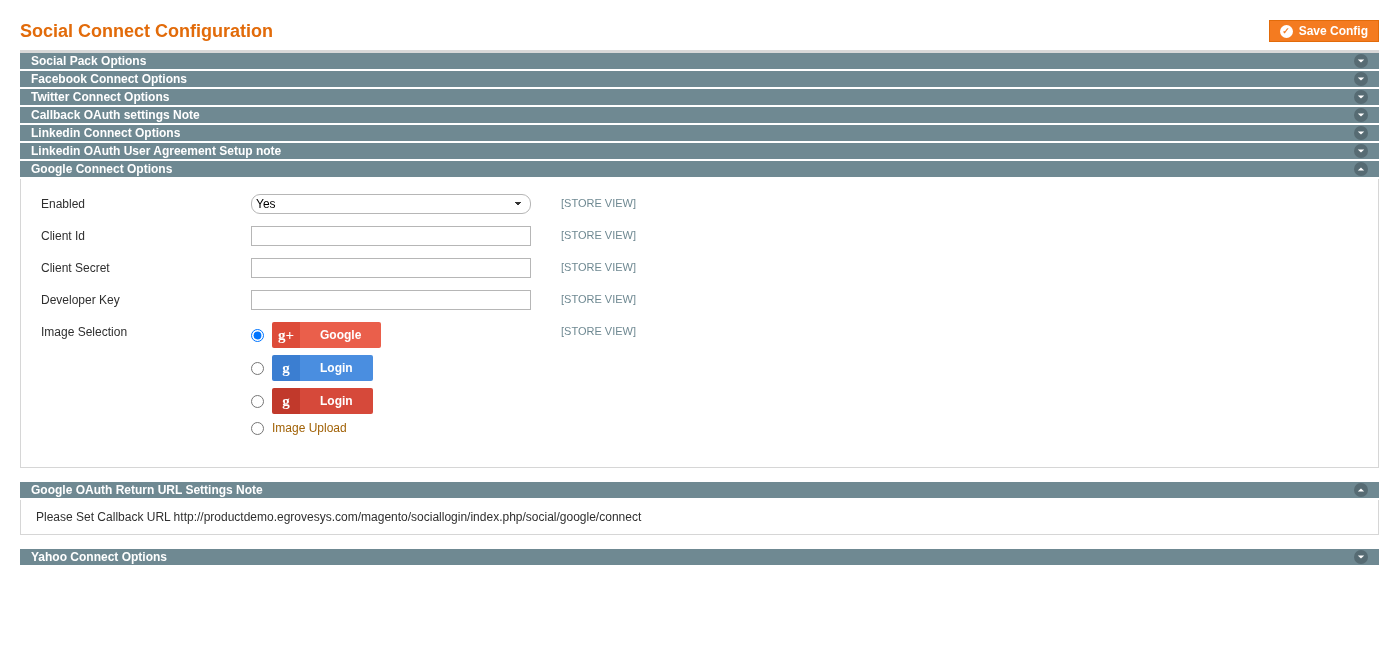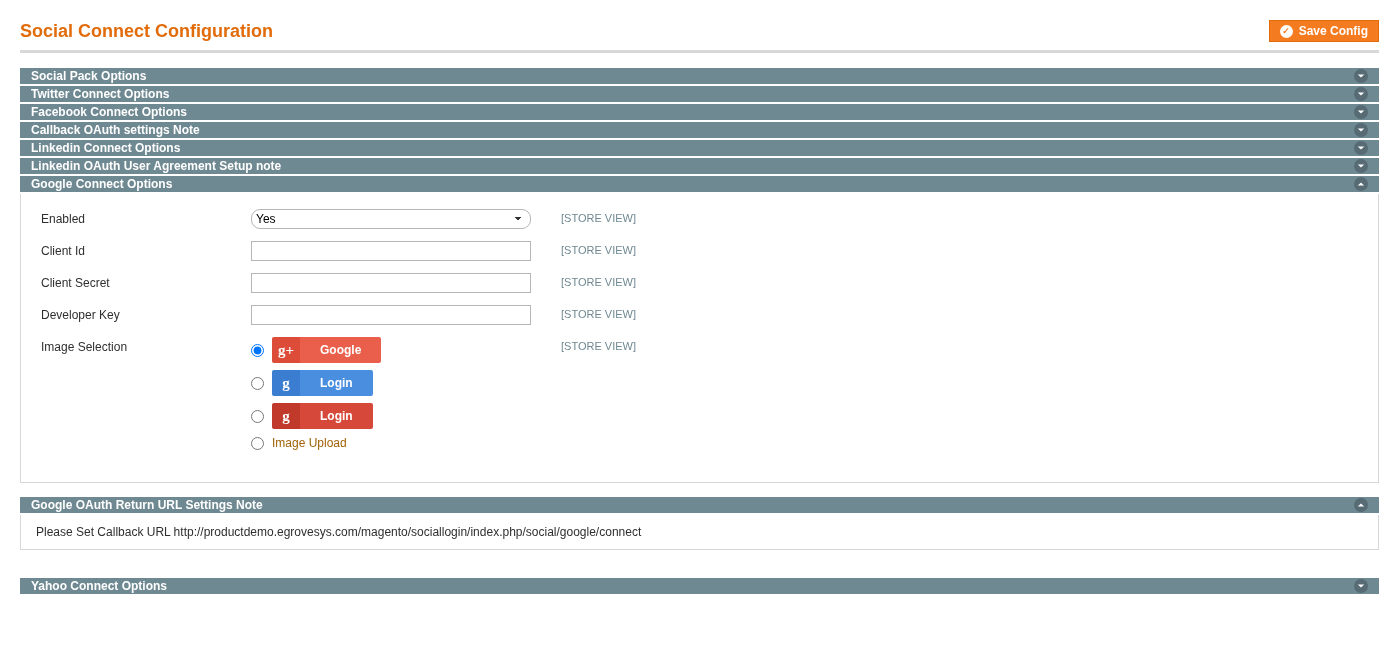--- a/index.html
+++ b/index.html
@@ -1,18 +1,18 @@
 <!DOCTYPE html>
 <html><head>
 <meta charset="utf-8">
 <style>
 * { margin: 0; padding: 0; box-sizing: border-box; }
 body { font-family: Arial, Helvetica, sans-serif; font-size: 12px; background: #fff; padding: 20px; }
 .page-container { width: 100%; max-width: 1380px; margin: 0 auto; }
-.page-header { display: flex; justify-content: space-between; align-items: center; padding-bottom: 8px; border-bottom: 3px solid #d8d8d8; margin-bottom: 15px; }
+.page-header { display: flex; justify-content: space-between; align-items: center; padding-bottom: 8px; border-bottom: 3px solid #d8d8d8; }
 .page-title { color: #e26b0a; font-size: 18px; font-weight: bold; }
 .save-btn { background: #f47b20; border: 1px solid #e26b0a; color: #fff; padding: 3px 10px; font-size: 12px; font-weight: bold; cursor: pointer; display: flex; align-items: center; gap: 6px; }
 .save-btn .check-icon { display: inline-block; width: 13px; height: 13px; border-radius: 50%; background: #fff; color: #f47b20; text-align: center; line-height: 13px; font-size: 9px; font-weight: bold; }
 .section-header { background: #6f8992; color: #fff; font-weight: bold; padding: 0 10px; margin-bottom: 2px; display: flex; justify-content: space-between; align-items: center; cursor: pointer; border: 1px solid #6f8992; }
 .section-header .title { font-size: 12px; }
 .chevron-icon { width: 14px; height: 14px; border-radius: 50%; background: #566b73; display: flex; align-items: center; justify-content: center; }
 .chevron-icon svg { width: 8px; height: 8px; fill: #fff; }
 .section-body { border: 1px solid #d6d6d6; border-top: none; padding: 15px 20px; margin-bottom: 14px; }
 .form-row { display: flex; align-items: flex-start; margin-bottom: 10px; min-height: 22px; }
 .form-label { width: 210px; padding-top: 3px; color: #2f2f2f; }
@@ -26,21 +26,21 @@
 .btn-badge .icon-part { width: 28px; height: 100%; display: flex; align-items: center; justify-content: center; font-family: Georgia, serif; font-size: 15px; }
 .btn-badge .label-part { padding: 0 20px; height: 100%; display: flex; align-items: center; }
 .btn-google { }
 .btn-google .icon-part { background: #dd4b39; }
 .btn-google .label-part { background: #ea5f4b; }
 .btn-login-blue .icon-part { background: #3b7ed1; }
 .btn-login-blue .label-part { background: #4a8ee0; }
 .btn-login-red .icon-part { background: #c1392b; }
 .btn-login-red .label-part { background: #d6493a; }
 .radio-plain-label { color: #a16207; }
-.note-body { border: 1px solid #d6d6d6; border-top: none; padding: 10px 15px; margin-bottom: 28px; font-size: 12px; color: #2f2f2f; }
+.note-body { border: 1px solid #d6d6d6; border-top: none; padding: 10px 15px; margin-bottom: 14px; font-size: 12px; color: #2f2f2f; }
 </style>
 </head>
 <body>
 
 <div class="page-container">
 
   <div class="page-header">
     <div class="page-title">Social Connect Configuration</div>
     <button class="save-btn">
       <span class="check-icon">✓</span>
@@ -51,30 +51,30 @@
   <div class="section-header">
     <span class="title">Social Pack Options</span>
     <span class="chevron-icon">
         <svg viewBox="0 0 10 10">
           <path d="M1 3 L5 7 L9 3 Z"></path>
         </svg>
       </span>
   </div>
 
   <div class="section-header">
+    <span class="title">Facebook Connect Options</span>
+    <span class="chevron-icon">
+        <svg viewBox="0 0 10 10">
+          <path d="M1 3 L5 7 L9 3 Z"></path>
+        </svg>
+      </span>
+  </div>
+
+  <div class="section-header">
     <span class="title">Twitter Connect Options</span>
-    <span class="chevron-icon">
-        <svg viewBox="0 0 10 10">
-          <path d="M1 3 L5 7 L9 3 Z"></path>
-        </svg>
-      </span>
-  </div>
-
-  <div class="section-header">
-    <span class="title">Facebook Connect Options</span>
     <span class="chevron-icon">
         <svg viewBox="0 0 10 10">
           <path d="M1 3 L5 7 L9 3 Z"></path>
         </svg>
       </span>
   </div>
 
   <div class="section-header">
     <span class="title">Callback OAuth settings Note</span>
     <span class="chevron-icon">

